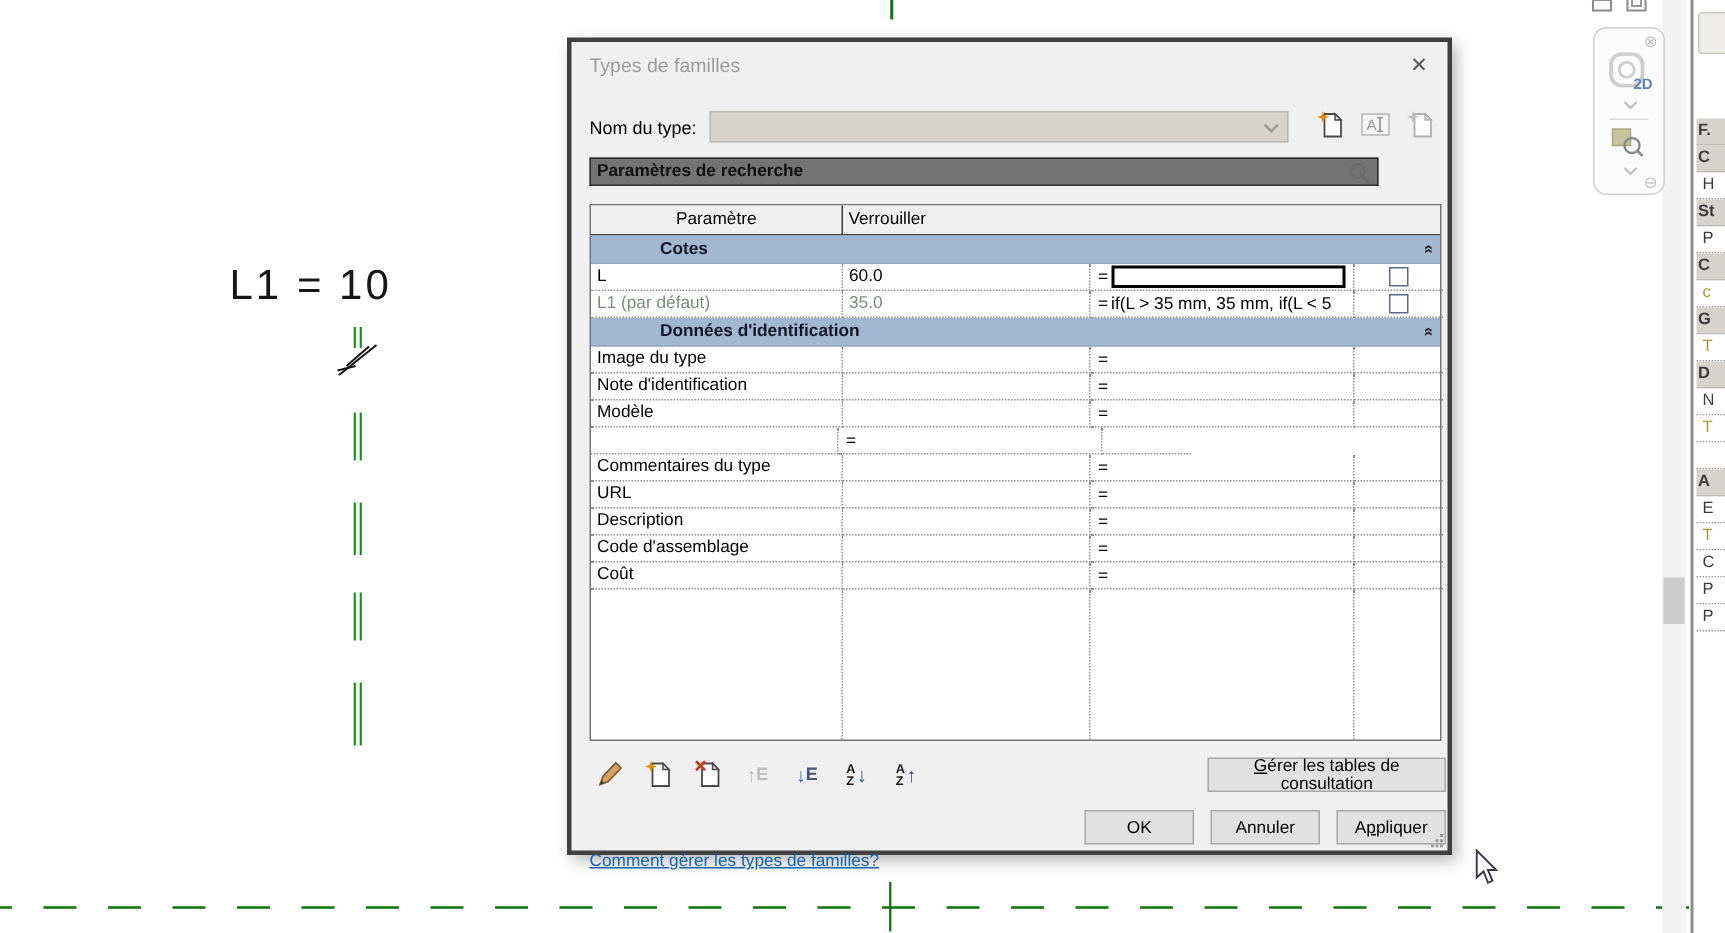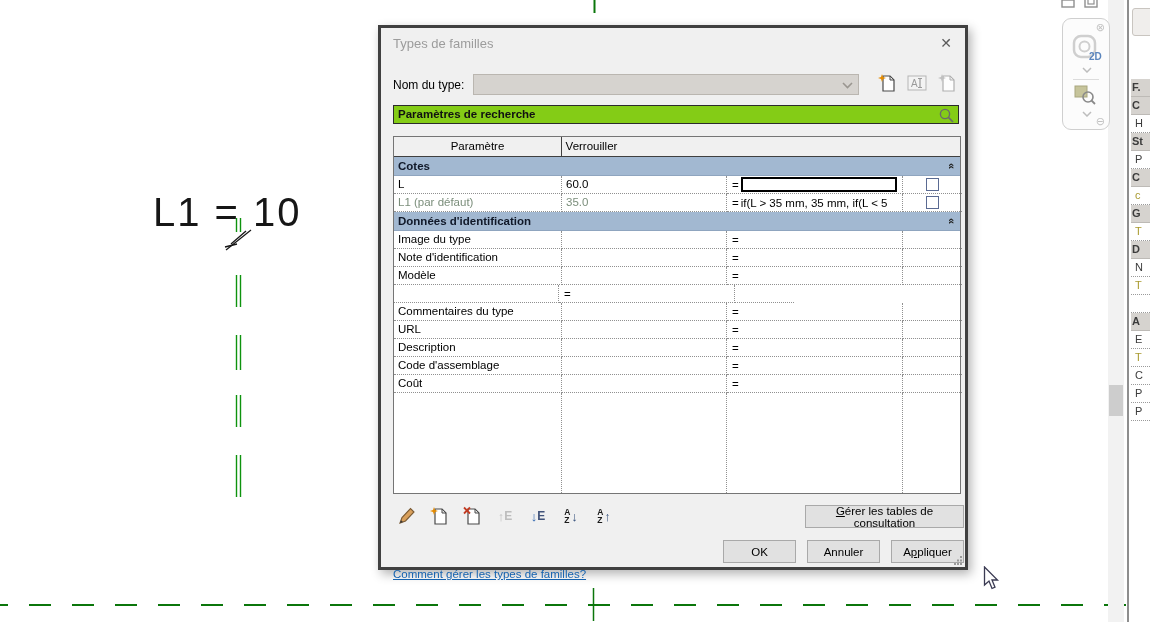--- a/index.html
+++ b/index.html
@@ -2,21 +2,21 @@
 <html><head>
 <meta charset="utf-8">
 <style>
   * { box-sizing: border-box; margin: 0; padding: 0; }
   html,body { width:1150px; height:622px; overflow:hidden; }
   body { font-family:"Liberation Sans", sans-serif; background:#fff; position:relative; }
   #stage { position:absolute; inset:0; width:1150px; height:622px; background:#fff; overflow:hidden; }
 
   
   #draw-svg { position:absolute; left:0; top:0; z-index:1; pointer-events:none; }
-  .canvas-annot { position:absolute; left:153px; top:190px; font-size:40px; letter-spacing:2px; color:#161616; z-index:1; }
+  .canvas-annot { position:absolute; left:153px; top:174px; font-size:28px; letter-spacing:2px; color:#161616; z-index:1; }
 
   
   .v-scroll-track { position:absolute; left:1108px; top:0; width:16px; height:622px; background:#f2f2f2; z-index:2; }
   .v-scroll-thumb { position:absolute; left:1109px; top:385px; width:14px; height:31px; background:#cdcdcd; z-index:3; }
 
   .navbar { position:absolute; left:1062px; top:18px; width:48px; height:112px; border:1px solid #cfcfcf; border-radius:9px;
             background:rgba(252,252,252,.92); z-index:3; }
   .navbar .nb-close { position:absolute; right:4px; top:2px; font-size:11px; color:#c2c2c2; }
   .navbar .nb-minus { position:absolute; right:4px; bottom:1px; font-size:11px; color:#c2c2c2; }
   .nb-wheel { position:absolute; left:9px; top:15px; }
@@ -41,31 +41,31 @@
   .dlg-title { position:absolute; left:12px; top:8px; font-size:13px; color:#9c9c9c; }
   .dlg-close { position:absolute; right:10px; top:6px; width:18px; height:18px; color:#5a5a5a; font-size:14px; line-height:18px; text-align:center; }
 
   .name-label { position:absolute; left:12px; top:50px; color:#000; }
   .name-combo { position:absolute; left:92px; top:46px; width:386px; height:21px; background:#d6d3cf; border:1px solid #bab6b0; }
   .name-combo svg { position:absolute; right:5px; top:7px; }
 
   .hdr-icon { position:absolute; top:45px; width:20px; height:20px; }
   .hdr-icon svg { display:block; }
 
-  .search-box { position:absolute; left:12px; top:77px; width:566px; height:19px; background:#84cc16; border:1px solid #2b2b2b; }
+  .search-box { position:absolute; left:12px; top:77px; width:526px; height:19px; background:#737373; border:1px solid #2b2b2b; }
   .search-box .stext { position:absolute; left:4px; top:2px; font-size:11.5px; font-weight:700; color:#111; }
   .search-box svg { position:absolute; right:3px; top:1px; }
 
   .ftable { position:absolute; left:12px; top:108px; width:568px; height:358px; background:#fff; border:1px solid #757575; display:flex; flex-direction:column; }
   .t-head { display:flex; height:20px; background:#f0f0f0; border-bottom:1px solid #3f3f3f; flex:none; }
   .t-head .hc { font-size:11.5px; color:#000; text-align:center; padding-top:3px; border-right:1px solid #3f3f3f; overflow:hidden; white-space:nowrap; }
   .t-head .hc:last-child { border-right:none; }
   .c0 { width:168px; flex:none; } .c1 { width:165px; flex:none; } .c2 { width:176px; flex:none; } .c3 { width:59px; flex:none; }
   .t-sec { display:flex; height:19px; background:#a2b8d1; border-bottom:1px solid #8fa5bf; flex:none; align-items:center; }
-  .t-sec .slabel { font-size:11.5px; font-weight:700; color:#101828; padding-left:4px; flex:1; }
+  .t-sec .slabel { font-size:11.5px; font-weight:700; color:#101828; padding-left:4px; flex:1;margin-left:42px; }
   .t-sec .schev { width:16px; text-align:center; font-size:11px; font-weight:700; color:#222; transform:rotate(90deg); }
   .t-row { display:flex; height:18px; flex:none; }
   .t-row .tc { border-right:1px dotted #909090; border-bottom:1px dotted #909090; font-size:11.5px; color:#000;
                padding:2px 0 0 4px; white-space:nowrap; overflow:hidden; }
   .t-row .tc:last-child { border-right:none; }
   .t-row.muted .tc { color:#7b8e7b; }
   .t-row .tc.frm { display:flex; align-items:center; padding-top:0; color:#000; }
   .t-row .eq { padding:0 2px 0 1px; }
   .frm-input { height:15px; flex:1; margin-right:5px; background:#fff; border:2px solid #000; }
   .frm-text { white-space:nowrap; overflow:hidden; color:#000; }

